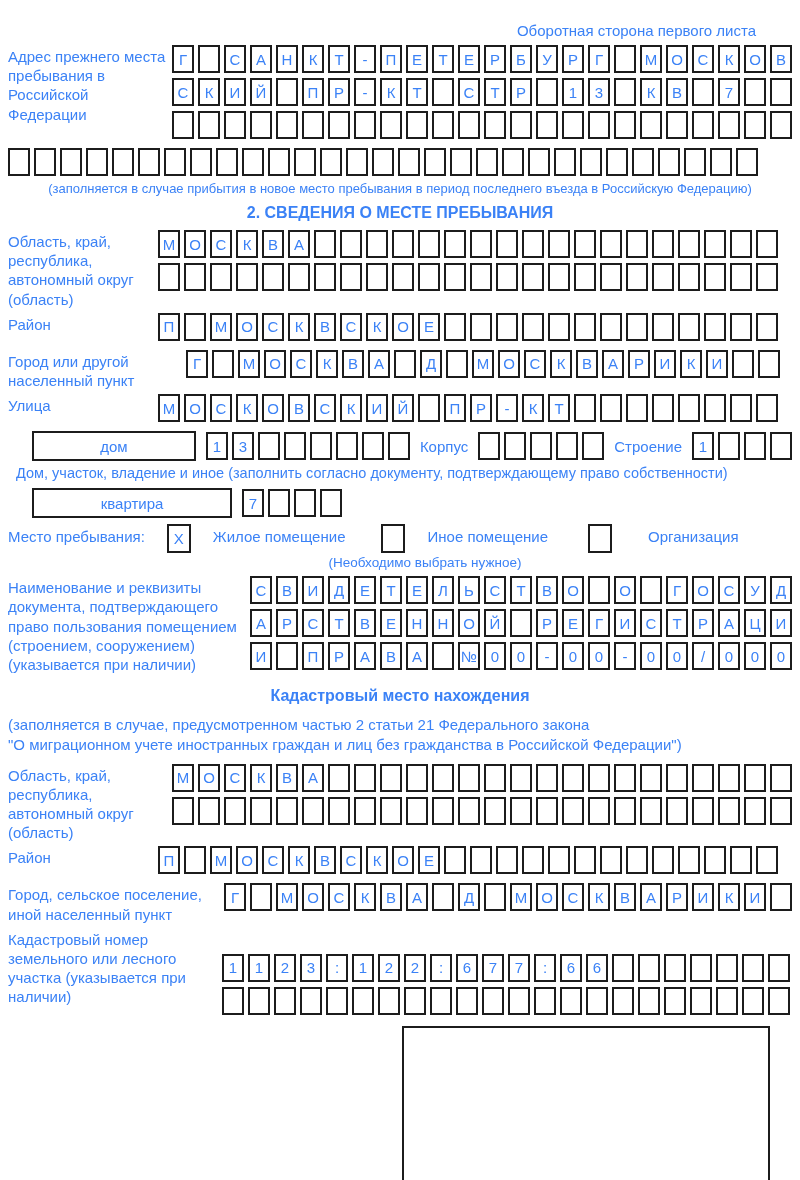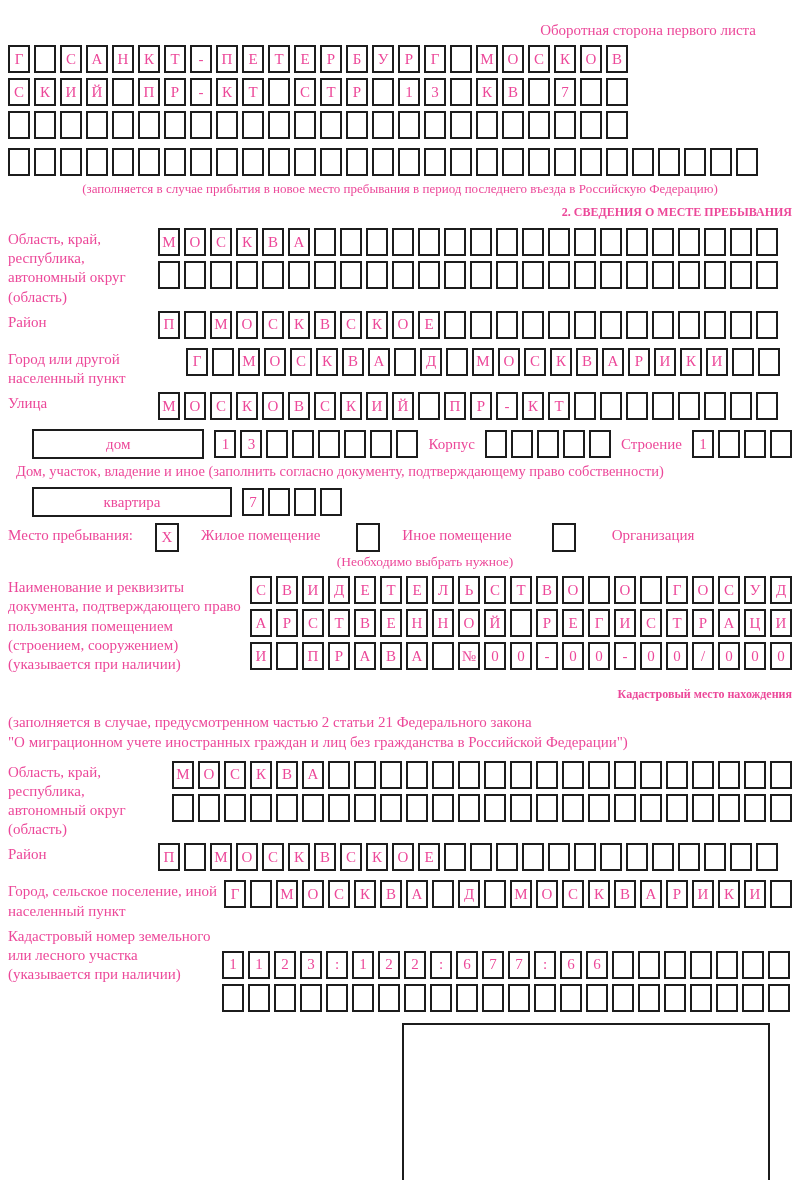--- a/index.html
+++ b/index.html
@@ -1,35 +1,35 @@
 <!DOCTYPE html>
 <html><head>
 <meta charset="utf-8">
 <style>
   html,body{margin:0;padding:0;background:#fff;}
   .page{
     width:800px;height:1180px;box-sizing:border-box;
     padding:8px 8px 0 8px;
-    font-family:Liberation Serif, serif;color:#ec4899;overflow:hidden;
+    font-family:Liberation Sans, sans-serif;color:#3b82f6;overflow:hidden;
   }
   .hdr{ text-align:right; padding:14px 36px 6px 0; font-size:15px; }
   .row{ display:flex; align-items:flex-start; margin-bottom:4px; }
   .lbl{ font-size:15px; line-height:1.28; padding-top:2px; box-sizing:border-box; padding-right:6px;}
   .lw168{width:168px;} .lw150{width:150px;} .lw172{width:172px;} .lw178{width:178px;}
   .lw218{width:218px;} .lw214{width:214px;} .lw245{width:245px;}
   .cells{ display:flex; gap:4px; margin-bottom:5px; }
   .cell{
     width:22px; height:28px; box-sizing:border-box; border:2px solid #1c1c1c;
     display:flex; align-items:center; justify-content:center;
     font-size:15px; flex:0 0 auto; background:#fff;
   }
   .stack{ display:flex; flex-direction:column; }
   .note{ font-size:13px; text-align:center; margin:2px 0 6px 0; }
   .note-left{ font-size:14.5px; text-align:left; margin:1px 0 7px 30px; }
-  .sec-title{ font-size:12px; font-weight:bold; text-align:right; margin:8px 0 8px 0; }
+  .sec-title{ font-size:16px; font-weight:bold; text-align:center; margin:8px 0 8px 0; }
   .wide-box{
     box-sizing:border-box; border:2px solid #1c1c1c; height:30px;
     display:flex; align-items:center; justify-content:center; font-size:15px; background:#fff;
   }
   .inline-lbl{ font-size:15px; padding-top:5px; }
   .chk{
     width:24px; height:29px; box-sizing:border-box; border:2px solid #1c1c1c;
     display:flex; align-items:center; justify-content:center; font-size:15px; background:#fff; flex:0 0 auto;
   }
   .opt-row{ display:flex; align-items:flex-start; gap:22px; margin:6px 0 2px 0; }
@@ -40,20 +40,21 @@
   .mt26{ margin-top:26px; }
 </style>
 </head>
 <body>
 
 <div class="page">
 
   <div class="hdr">Оборотная сторона первого листа</div>
 
   <div class="row">
+    <div class="lbl lw168">Адрес прежнего места пребывания в Российской Федерации</div>
     <div class="stack">
       <div class="cells">
           <div class="cell">Г</div>
           <div class="cell"></div>
           <div class="cell">С</div>
           <div class="cell">А</div>
           <div class="cell">Н</div>
           <div class="cell">К</div>
           <div class="cell">Т</div>
           <div class="cell">-</div>

